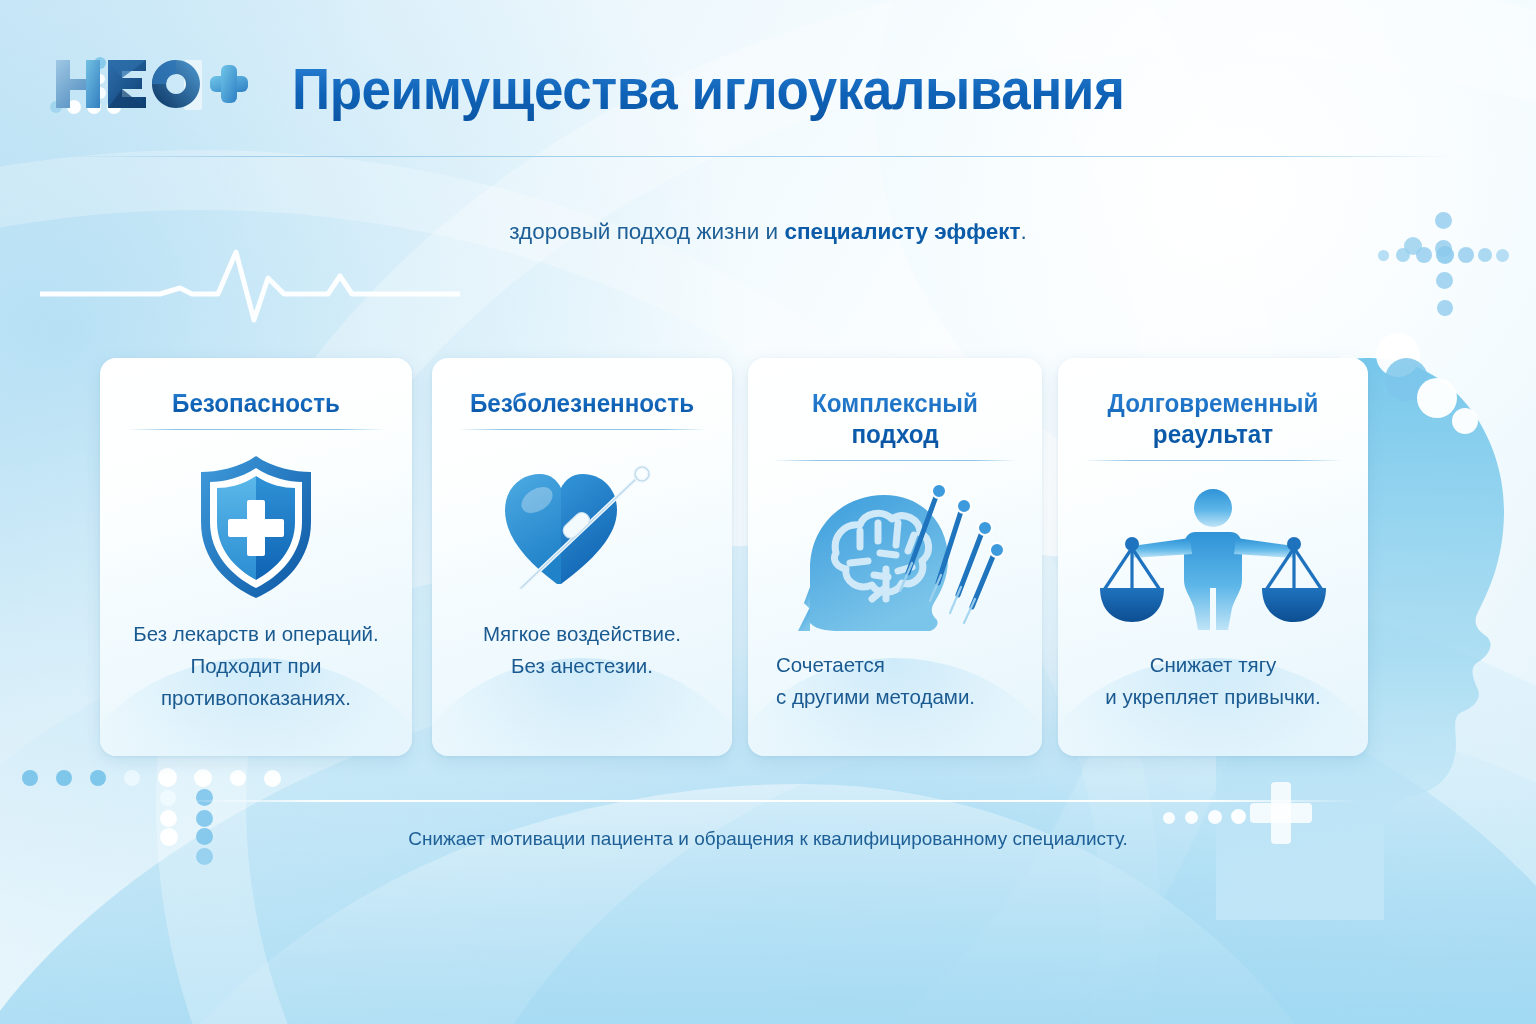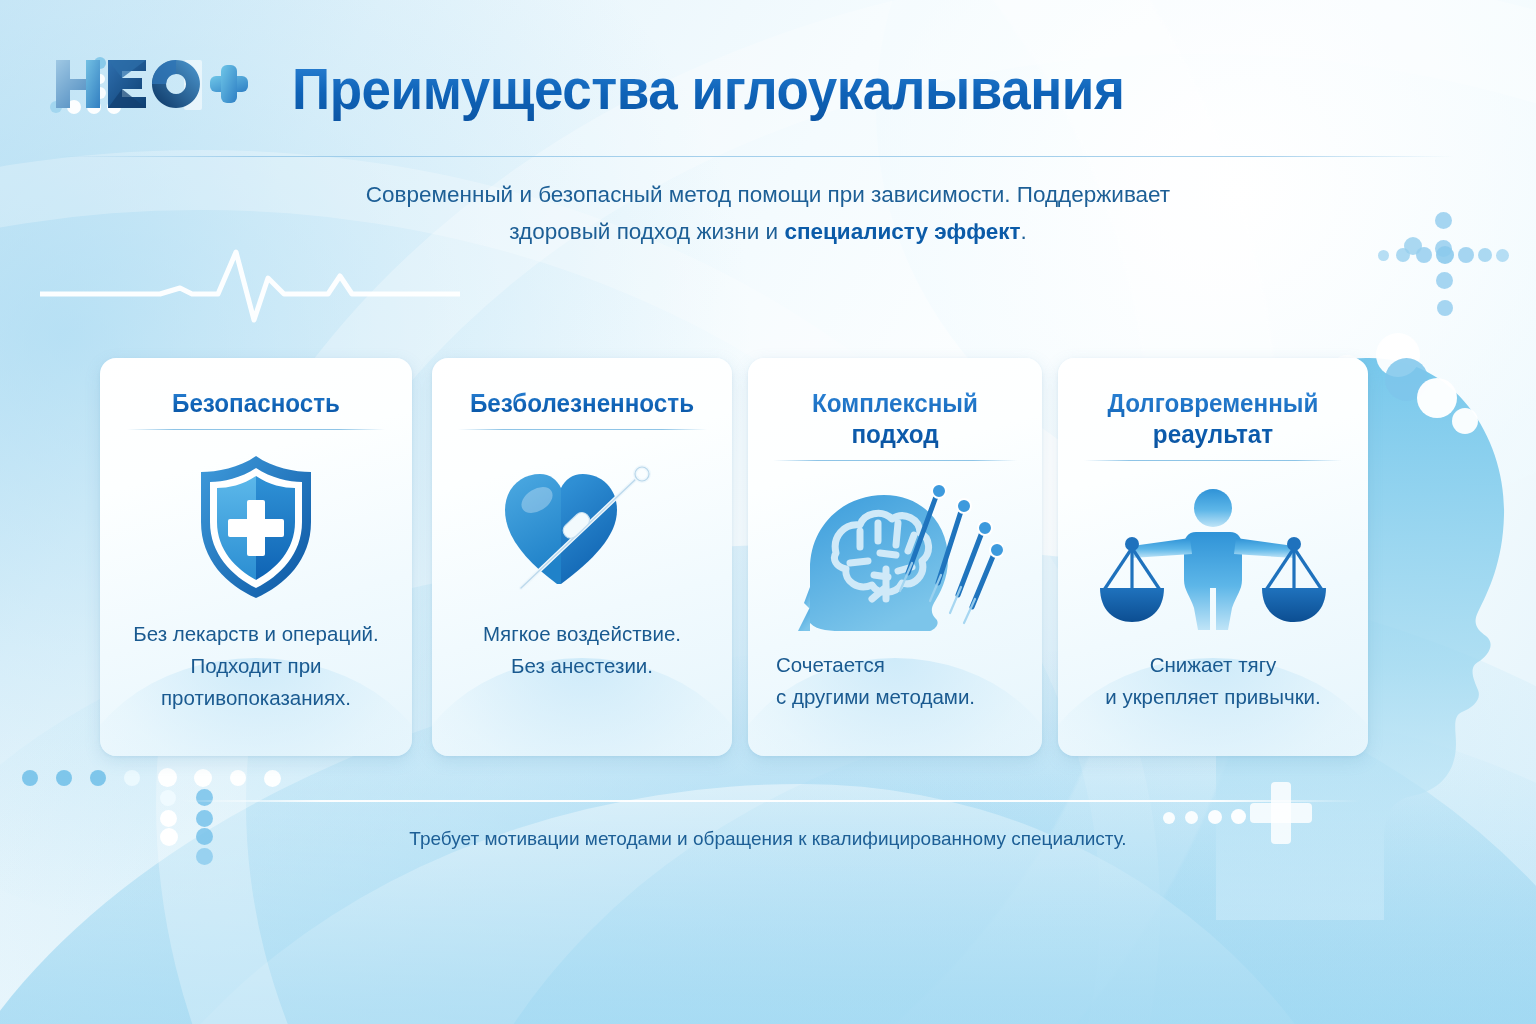--- a/index.html
+++ b/index.html
@@ -351,21 +351,21 @@
         <rect x="162" y="24" width="38" height="16" rx="6"></rect>
         <rect x="173" y="13" width="16" height="38" rx="6"></rect>
       </g>
     </svg>
 
     <div class="page-title">Преимущества иглоукалывания</div>
     <div class="header-rule"></div>
   </div>
 
   <div class="subtitle">
-    <span>Современный и безопасный метод помощи при зависимости. Поддерживает</span><br>
+    <br>
     <span>здоровый подход жизни и </span><b>специалисту эффект</b><span>.</span>
   </div>
 
   <div class="cards">
 
     <div class="card card-1">
       <div class="card-title">Безопасность</div>
       <div class="card-rule"></div>
       <div class="card-icon">
         <svg width="130" height="150" viewBox="0 0 130 150">
@@ -522,15 +522,15 @@
         </svg>
       </div>
       <div class="card-text" style="text-align:left; margin-left:28px;">
         <span>Сочетается</span><br>
         <span>с другими методами.</span>
       </div>
     </div>
   </div>
 
   <div class="footer-rule"></div>
-  <div class="footer-note">Требует мотивации методами и обращения к квалифицированному специалисту.</div>
+  <div class="footer-note">Снижает мотивации пациента и обращения к квалифицированному специалисту.</div>
 
 </div>
 
 </body></html>

